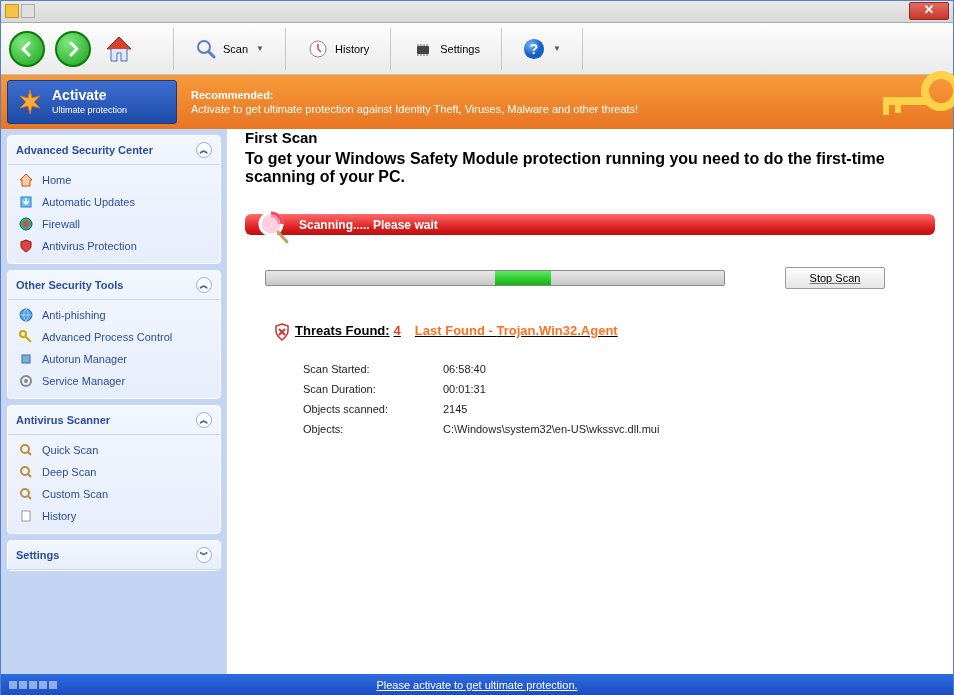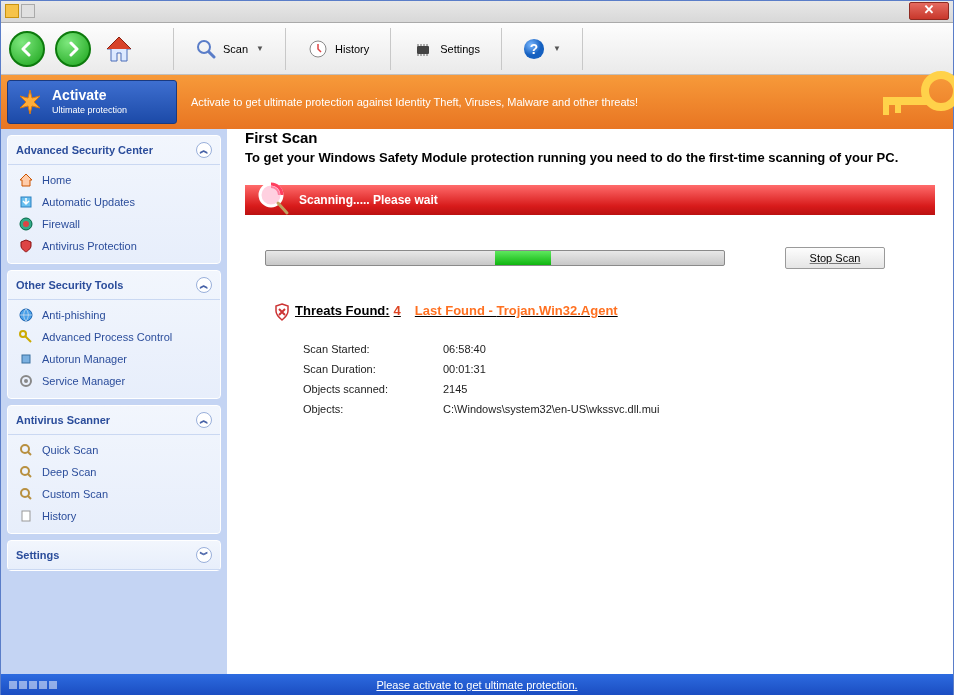--- a/index.html
+++ b/index.html
@@ -135,26 +135,26 @@
 }
 .panel-item .ic { width: 16px; height: 16px; display: flex; align-items: center; justify-content: center; flex-shrink: 0; }
 
 .main {
   flex: 1;
   background: #fff;
   padding: 0 18px;
   position: relative;
 }
 .main h2 { font-size: 15px; font-weight: bold; color: #000; margin-bottom: 4px; }
-.main .sub { font-size: 13px; font-weight: bold; color: #000; margin-bottom: 20px; }
+.main .sub { font-size: 16px; font-weight: bold; color: #000; margin-bottom: 28px; }
 
 .scan-bar {
-  height: 30px;
+  height: 21px;
   background: linear-gradient(#ff6b6b, #d81b1b 70%, #b11 100%);
-  border-radius: 0;
+  border-radius: 6px;
   display: flex; align-items: center;
   color: #fff; font-weight: bold; font-size: 12px;
   padding-left: 54px;
   position: relative;
   margin-bottom: 32px;
 }
 .scan-bar .lolli {
   position: absolute; left: 12px; top: -4px;
 }
 .progress-row { display: flex; align-items: center; gap: 60px; margin-bottom: 34px; padding-left: 20px; }
@@ -292,20 +292,21 @@
     <div class="activate-box">
       <svg class="star" viewBox="0 0 28 28">
         <path d="M14 2 L16 10 L24 8 L18 14 L24 20 L16 18 L14 26 L12 18 L4 20 L10 14 L4 8 L12 10 Z" fill="#ffae3a" stroke="#d87812"></path>
       </svg>
       <div class="txt">
         <b>Activate</b>
         <span>Ultimate protection</span>
       </div>
     </div>
     <div class="promo-text">
+      <b>Recommended:</b>
       <span>Activate                          to get ultimate protection against Identity Theft, Viruses, Malware and other threats!</span>
     </div>
     <svg class="promo-key" width="90" height="64" viewBox="0 0 90 64">
       <circle cx="68" cy="22" r="16" fill="none" stroke="#ffd24a" stroke-width="8"></circle>
       <rect x="10" y="28" width="44" height="8" fill="#ffd24a"></rect>
       <rect x="10" y="36" width="6" height="10" fill="#ffd24a"></rect>
       <rect x="22" y="36" width="6" height="8" fill="#ffd24a"></rect>
     </svg>
   </div>
 

